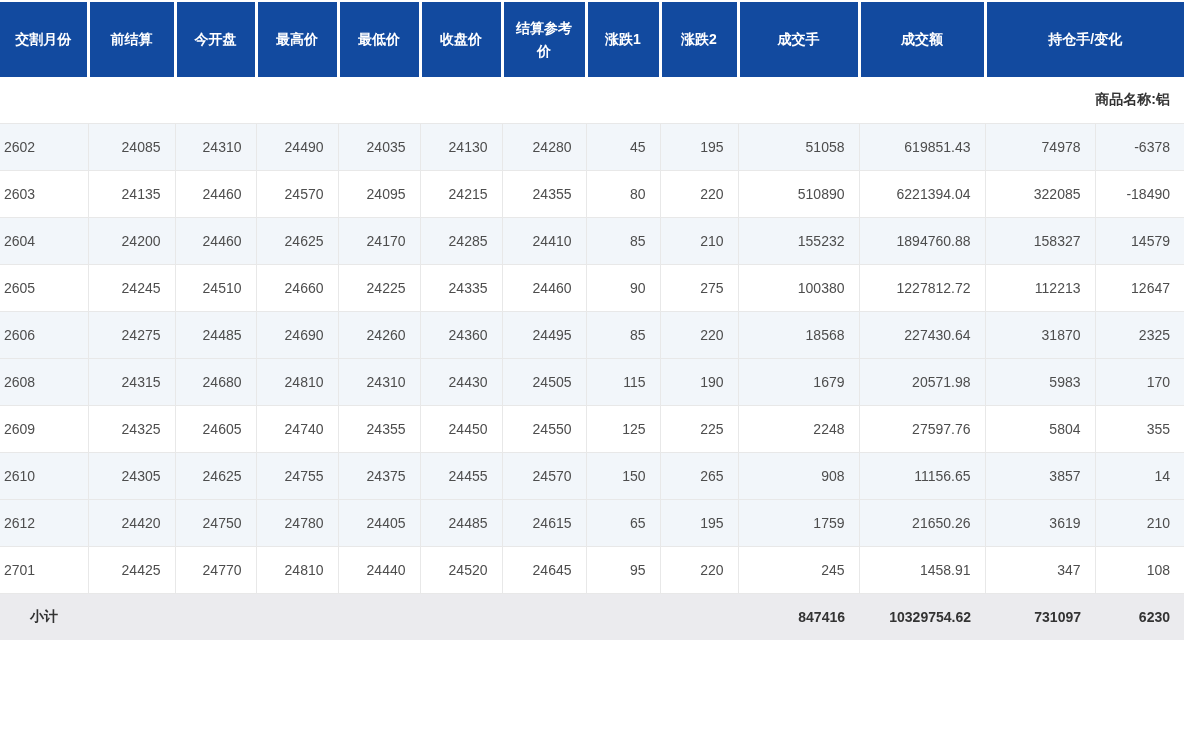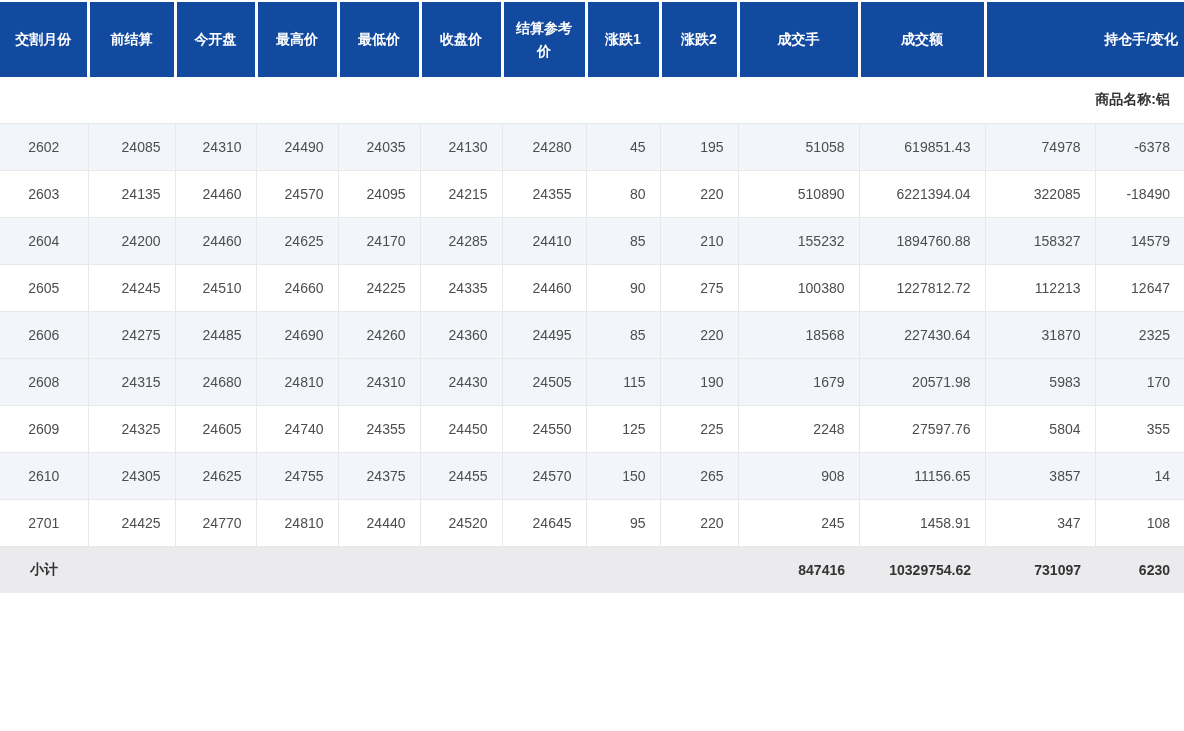--- a/index.html
+++ b/index.html
@@ -22,21 +22,21 @@
     font-weight: bold;
     text-align: center;
     vertical-align: middle;
     height: 76px;
     padding: 4px 6px;
     border-right: 3px solid #ffffff;
     border-top: 2px solid #ffffff;
     line-height: 1.6;
     box-sizing: border-box;
   }
-  .quotes-table thead th:last-child { border-right: none; text-align: right; }
+  .quotes-table thead th:last-child { border-right: none; }
   
   .group-row td {
     background: #f9ab74;
     color: #333333;
     font-weight: bold;
     text-align: left;
     height: 44px;
     padding: 0 0 0 10px;
     border-bottom: 1px solid #e8a468;
   }
@@ -46,21 +46,21 @@
     padding: 0 14px 0 4px;
     text-align: right;
     border-right: 1px solid #e8e8e8;
     border-bottom: 1px solid #e8e8e8;
     background: #ffffff;
     white-space: nowrap;
     overflow: hidden;
   }
   .quotes-table tbody td:last-child { border-right: none; margin-left: 32px; }
   .quotes-table tbody td.cell-month {
-    text-align: center;
+    text-align: left;
     padding: 0 4px;
   }
   .quotes-table tbody tr.alt td { background: #f2f6fa; }
   
   .quotes-table tfoot td {
     background: #ebebee;
     color: #333333;
     font-weight: bold;
     height: 46px;
     padding: 0 14px 0 4px;
@@ -226,20 +226,35 @@
         <td>24375</td>
         <td>24455</td>
         <td>24570</td>
         <td>150</td>
         <td>265</td>
         <td>908</td>
         <td>11156.65</td>
         <td>3857</td>
         <td>14</td>
       </tr>
+      <tr class="alt">
+        <td class="cell-month">2612</td>
+        <td>24420</td>
+        <td>24750</td>
+        <td>24780</td>
+        <td>24405</td>
+        <td>24485</td>
+        <td>24615</td>
+        <td>65</td>
+        <td>195</td>
+        <td>1759</td>
+        <td>21650.26</td>
+        <td>3619</td>
+        <td>210</td>
+      </tr>
       <tr>
         <td class="cell-month">2701</td>
         <td>24425</td>
         <td>24770</td>
         <td>24810</td>
         <td>24440</td>
         <td>24520</td>
         <td>24645</td>
         <td>95</td>
         <td>220</td>

